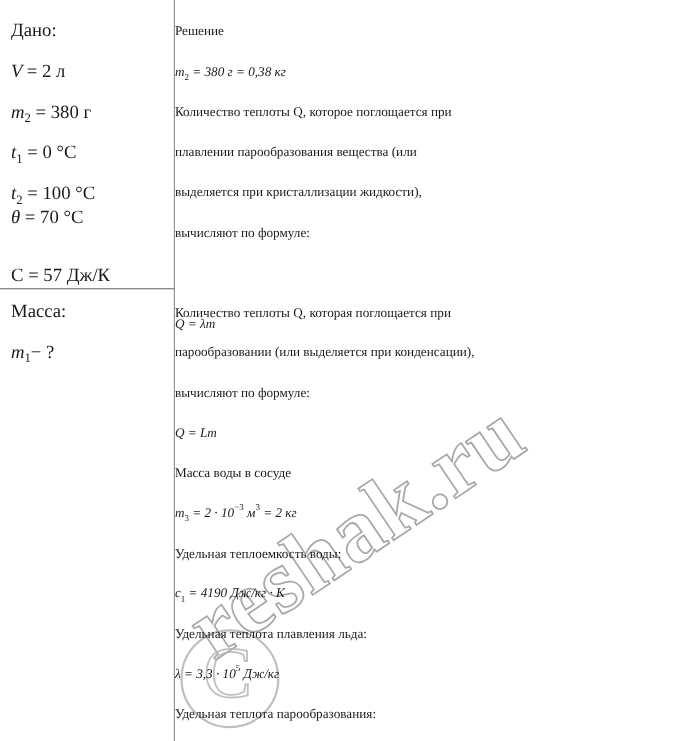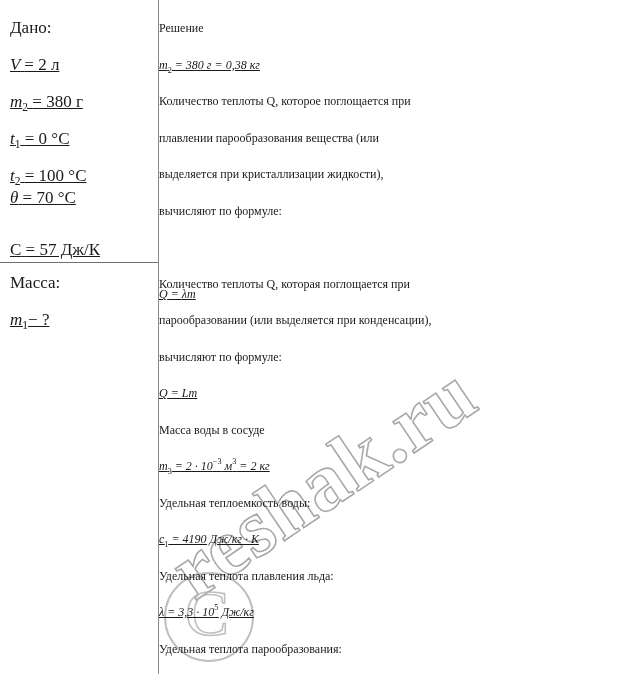--- a/index.html
+++ b/index.html
@@ -66,21 +66,20 @@
     color: #1a1a1a;
   }
   .col-right .line {
     left: 0;
     font-size: 12px;
   }
 
   .math {
     font-family: "Liberation Serif", "DejaVu Serif", serif;
     font-style: italic;
-    text-decoration: underline;
   }
   .math .up {
     font-style: normal;
   }
   .var {
     font-style: italic;
   }
   sub {
     font-style: normal;
     font-size: 0.68em;

